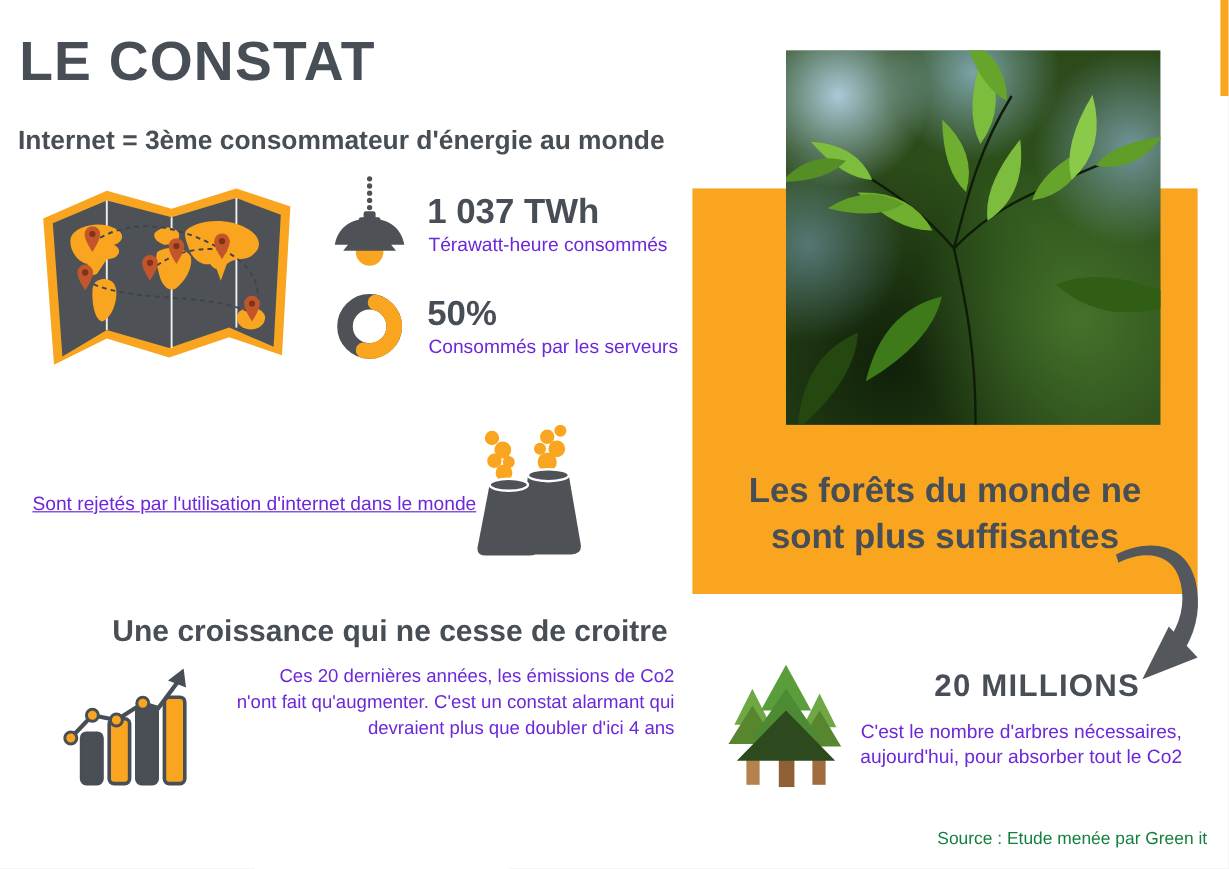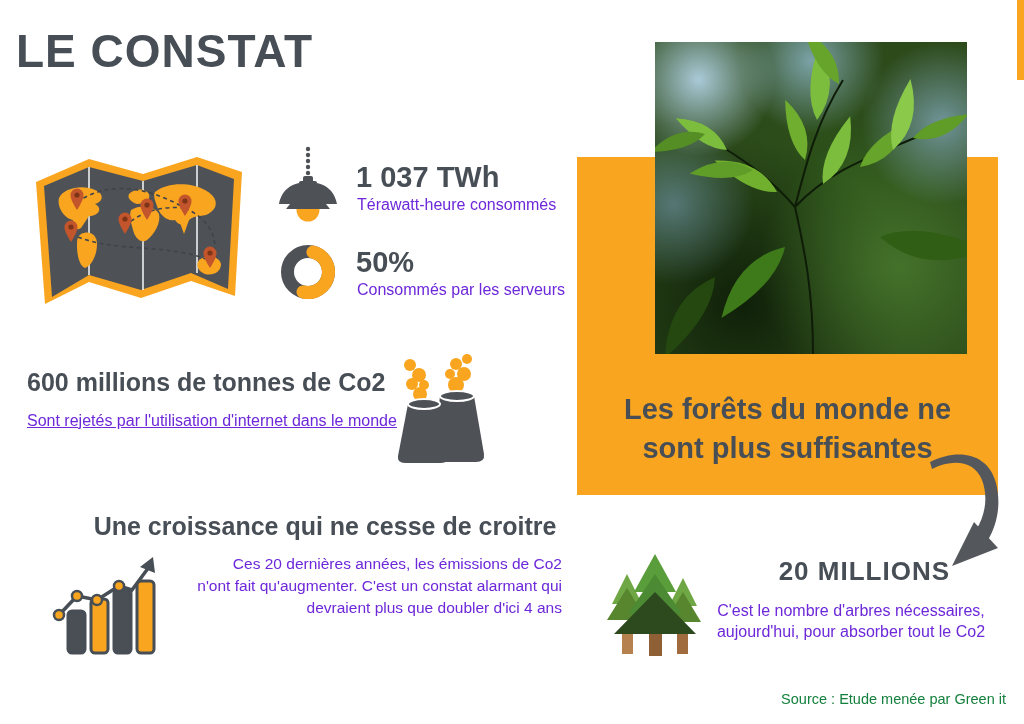--- a/index.html
+++ b/index.html
@@ -43,20 +43,21 @@
   .trees-value{left:680px;top:556px;width:270px;text-align:right;font-size:26px;font-weight:bold;letter-spacing:1px;}
   .trees-caption{left:700px;top:600px;width:302px;text-align:center;font-size:16px;line-height:21px;}
   .source{right:18px;top:691px;font-size:14.5px;color:#15803d;}
 </style>
 </head>
 <body>
 
 <div id="canvas">
 
   <h1 class="abs title dark" style="margin:0;">LE CONSTAT</h1>
+  <h2 class="abs subtitle dark" style="margin:0;">Internet = 3ème consommateur d'énergie au monde</h2>
 
   <div class="abs map-icon">
     <svg width="212" height="168" viewBox="0 0 212 168">
       <polygon points="3,34 56,11 110,26 164,9 209,24 202,148 158,133 108,150 56,134 12,156" fill="#F9A51F"></polygon>
       <polygon points="11,38 56,19 110,33 164,17 201,31 195,141 158,125 108,142 56,127 19,149" fill="#4E5257"></polygon>
       <g stroke="#ffffff" stroke-width="1.6" opacity="0.9">
         <line x1="56" y1="19" x2="56" y2="127"></line>
         <line x1="110" y1="33" x2="110" y2="142"></line>
         <line x1="164" y1="17" x2="164" y2="125"></line>
       </g>
@@ -126,21 +127,20 @@
 
   <div class="abs donut-icon">
     <svg width="60" height="60" viewBox="0 0 60 60">
       <circle cx="30" cy="30" r="20.5" fill="none" stroke="#4E5257" stroke-width="13"></circle>
       <path d="M30,9.5 A20.5,20.5 0 0 1 30,50.5" fill="none" stroke="#F9A51F" stroke-width="13" stroke-linecap="round" transform="rotate(14 30 30)"></path>
     </svg>
   </div>
   <div class="abs stat-value dark v-servers">50%</div>
   <div class="abs stat-caption muted c-servers">Consommés par les serveurs</div>
 
-  <div class="abs co2-heading dark">600 millions de tonnes de Co2</div>
   <div class="abs co2-caption muted">Sont rejetés par l'utilisation d'internet dans le monde</div>
   <div class="abs stacks-icon">
     <svg width="95" height="112" viewBox="0 0 95 112">
       <g fill="#F9A51F">
         <circle cx="24" cy="40" r="7"></circle>
           <circle cx="16" cy="30" r="6"></circle>
           <circle cx="23" cy="21" r="7"></circle>
           <circle cx="14" cy="11" r="6"></circle>
           <circle cx="28" cy="31" r="5"></circle>
         <circle cx="60" cy="31" r="8"></circle>

